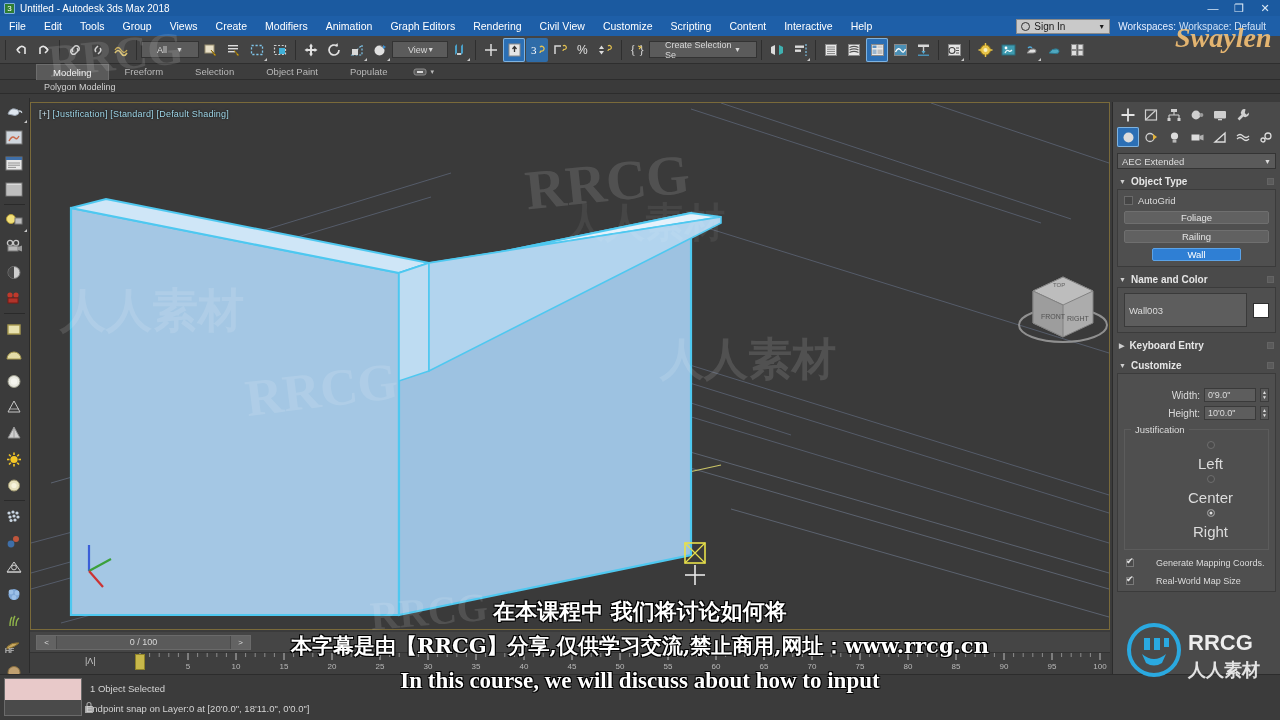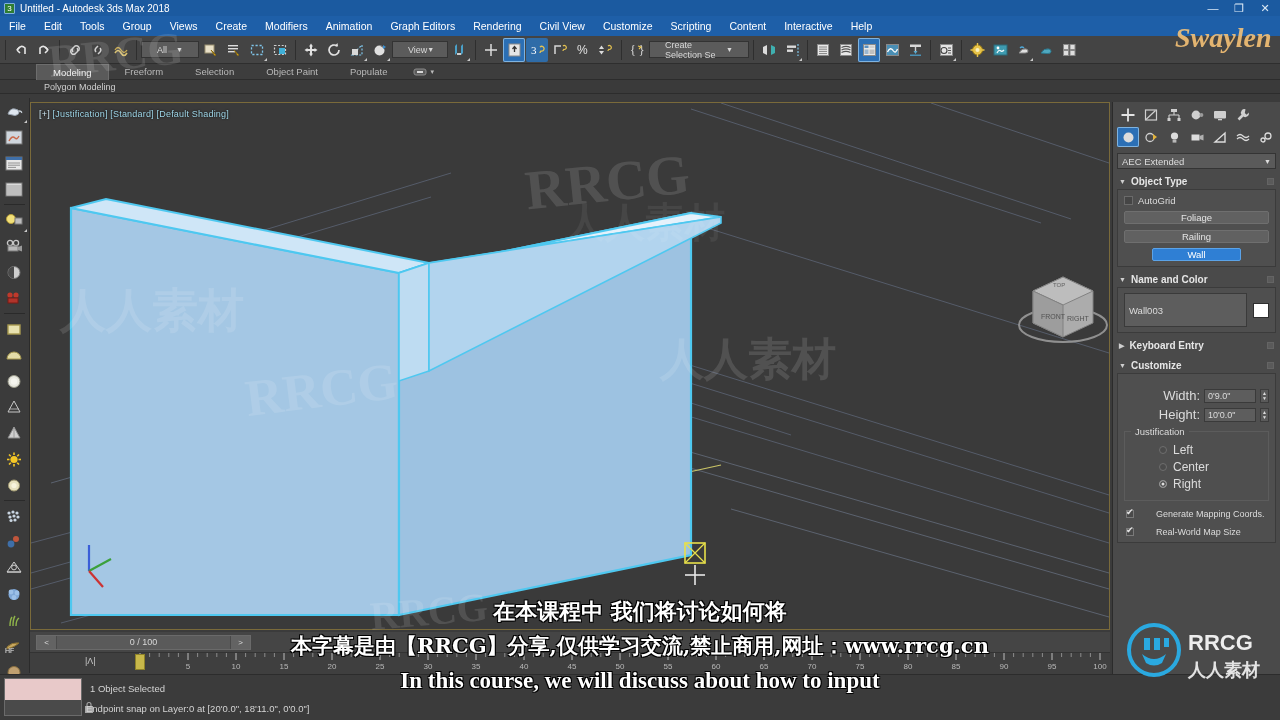--- a/index.html
+++ b/index.html
@@ -81,28 +81,28 @@
   .chk{ width:9px;height:9px;background:#454545;border:1px solid #6a6a6a;display:inline-block;}
   .btnrow{ display:flex;gap:6px;margin-top:5px;flex-direction:column;}
   .objbtn{ flex:1;height:16px;background:#616161;border:1px solid #6f6f6f;border-radius:2px;
      font-size:9.5px;color:#e4e4e4;display:flex;align-items:center;justify-content:center;}
   .objbtn.sel{ background:#2f7fd4;border-color:#5ba3e8;color:#fff;}
   .namerow{ display:flex;align-items:center;gap:6px;}
   .nametxt{ flex:1;height:15px;background:#5d5d5d;border:1px solid #3a3a3a;font-size:9.5px;
      color:#dcdcdc;display:flex;align-items:center;padding:16px 4px;}
   .swatch{ width:16px;height:15px;background:#ffffff;border:1px solid #2e2e2e;}
   .prow{ display:flex;align-items:center;justify-content:flex-end;gap:4px;margin-top:4px;}
-  .plabel{ font-size:13px;color:#dcdcdc;}
+  .plabel{ font-size:10px;color:#dcdcdc;}
   .spin{ width:52px;height:14px;background:#5d5d5d;border:1px solid #3a3a3a;font-size:9px;color:#dcdcdc;
      display:flex;align-items:center;padding:0 3px;}
   .spbtn{ width:9px;height:14px;background:#5a5a5a;border:1px solid #3c3c3c;display:flex;flex-direction:column;
      align-items:center;justify-content:center;font-size:5px;line-height:5px;color:#ddd;}
   .group{ border:1px solid #5c5c5c;margin-top:9px;padding:8px 6px 6px;position:relative;}
   .group .gt{ position:absolute;top:-6px;left:6px;background:#4f4f4f;padding:0 4px;font-size:9.5px;color:#dcdcdc;}
-  .radiorow{ display:flex;align-items:center;gap:6px;font-size:12px;color:#dcdcdc;margin:3px 0 3px 28px;}
+  .radiorow{ display:flex;align-items:center;gap:6px;font-size:15px;color:#dcdcdc;margin:3px 0 3px 28px;flex-direction:column;}
   .radio{ width:8px;height:8px;border-radius:50%;background:#4b4b4b;border:1px solid #6e6e6e;}
   .radio.on{ background:#e0e0e0;box-shadow:inset 0 0 0 1.5px #4b4b4b;border-color:#8e8e8e;}
   .cbrow{ display:flex;align-items:center;gap:22px;font-size:9px;color:#dcdcdc;margin-top:8px;padding-left:2px;}
   .cb{ width:8px;height:8px;border:1px solid #7a7a7a;background:#4a4a4a;position:relative;}
   .cb.on::after{ content:"✔";position:absolute;left:-1px;top:-4px;font-size:9px;color:#e6e6e6;}
 
   
   .timebar{ position:absolute;left:30px;top:632px;width:1080px;height:20px;background:#454545;
      display:flex;align-items:center;}
   .tslider{ width:215px;height:15px;margin-left:6px;background:#5a5a5a;border:1px solid #6a6a6a;
@@ -167,20 +167,29 @@
     <div class="mi">Modifiers</div>
     <div class="mi">Animation</div>
     <div class="mi">Graph Editors</div>
     <div class="mi">Rendering</div>
     <div class="mi">Civil View</div>
     <div class="mi">Customize</div>
     <div class="mi">Scripting</div>
     <div class="mi">Content</div>
     <div class="mi">Interactive</div>
     <div class="mi">Help</div>
+    <div class="mb-right">
+      <div class="signin">
+        <span class="usr"></span>
+        <span>Sign In</span>
+        <span class="cv">▼</span>
+      </div>
+      <span class="ws-lbl">Workspaces:</span>
+      <span class="ws-val">Workspace: Default</span>
+    </div>
   </div>
 
   <div class="toolbar">
     <div class="sep"></div>
     <div class="tb">
       <svg width="16" height="16" viewBox="0 0 16 16">
           <path d="M4 8 Q8 2 12 6 L12 12" stroke="#e6e6e6" stroke-width="1.6" fill="none"></path>
           <path d="M4 8 l3-3 M4 8 l3 3" stroke="#e6e6e6" stroke-width="1.6" fill="none"></path>
         </svg>
     </div>
@@ -315,21 +324,21 @@
           <path d="M10 4 a2 2 0 1 1 .8 3.4 q-.8 .8-.8 1.6" stroke="#e7c451" stroke-width="1.2" fill="none"></path>
         </svg>
     </div>
     <div class="sep"></div>
     <div class="tb">
       <svg width="17" height="16" viewBox="0 0 17 16">
           <text x="1" y="12" font-size="12" fill="#dcdcdc" font-family="Liberation Serif, serif">{ }</text>
           <path d="M9 4 l3 1 l-2 2" stroke="#e7c451" stroke-width="1.1" fill="none"></path>
         </svg>
     </div>
-    <div class="combo" style="width:100px">
+    <div class="combo" style="width:108px">
       <span>Create Selection Se</span>
       <span class="ar">▼</span>
     </div>
     <div class="sep"></div>
     <div class="tb">
       <svg width="17" height="16" viewBox="0 0 17 16">
           <path d="M6 3 V13 L2 11 V5 z" fill="#dcdcdc"></path>
           <path d="M10 3 V13 L14 11 V5 z" fill="#3fb0b0"></path>
         </svg>
     </div>

